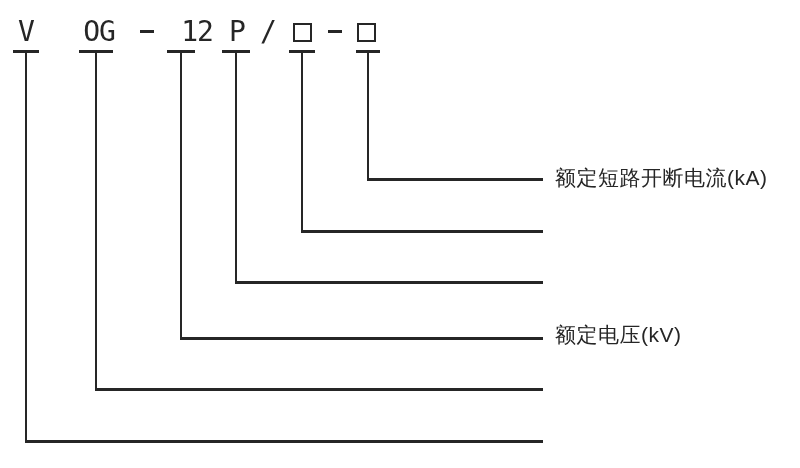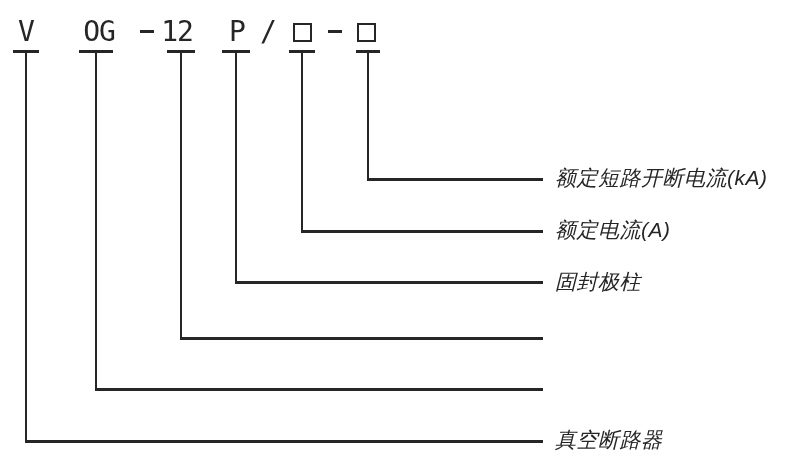--- a/index.html
+++ b/index.html
@@ -63,32 +63,31 @@
   }
   
   .legend-label {
     position: absolute;
     left: 555px;
     font-size: 21px;
     line-height: 23px;
     color: #262626;
     white-space: nowrap;
     letter-spacing: 0.5px;
-    font-style: italic;
   }
 </style>
 </head>
 <body>
 
 <div class="canvas">
 
   <span class="tok" style="left:26px">V</span>
   <span class="tok" style="left:99px">OG</span>
   <span class="sep-dash" style="left:147px"></span>
-  <span class="tok" style="left:177px">12</span>
+  <span class="tok" style="left:197px">12</span>
   <span class="tok" style="left:237px">P</span>
   <span class="tok" style="left:268px">/</span>
   <span class="box-tok" style="left:293px"></span>
   <span class="sep-dash" style="left:335px"></span>
   <span class="box-tok" style="left:357px"></span>
 
   <div class="tbar" style="left:13px;   width:26px"></div>
   <div class="vline" style="left:24.75px; height:392.5px"></div>
   <div class="hline" style="left:24.75px; top:440px; width:518.25px"></div>
 
@@ -106,17 +105,15 @@
 
   <div class="tbar" style="left:289px;  width:26px"></div>
   <div class="vline" style="left:300.75px; height:182.5px"></div>
   <div class="hline" style="left:300.75px; top:230px; width:242.25px"></div>
 
   <div class="tbar" style="left:356px;  width:24px"></div>
   <div class="vline" style="left:366.75px; height:130.5px"></div>
   <div class="hline" style="left:366.75px; top:178px; width:176.25px"></div>
 
   <div class="legend-label" style="top:166px">额定短路开断电流(kA)</div>
-  <div class="legend-label" style="top:218px">额定电流(A)</div>
-  <div class="legend-label" style="top:270px">固封极柱</div>
-  <div class="legend-label" style="top:428px">真空断路器</div>
+  <div class="legend-label" style="top:323px">额定电压(kV)</div>
 
 </div>
 
 </body></html>

